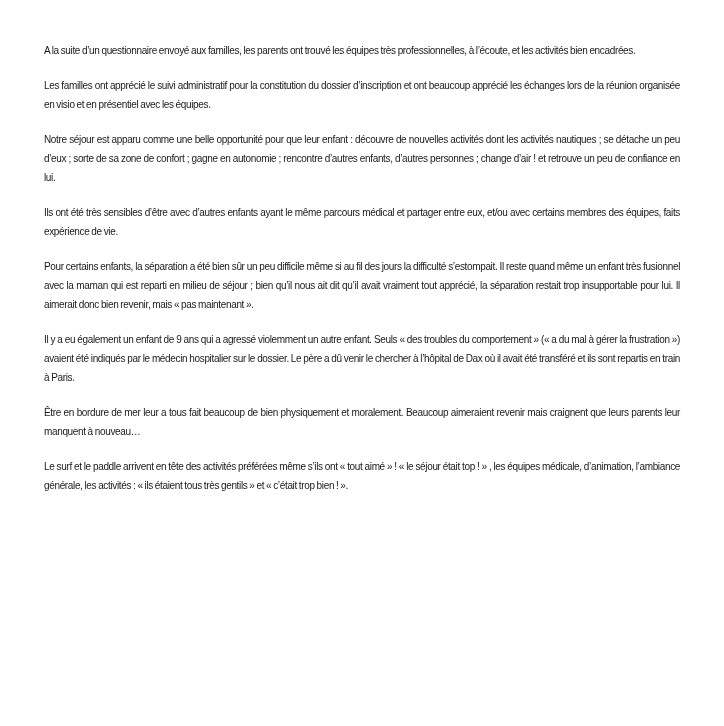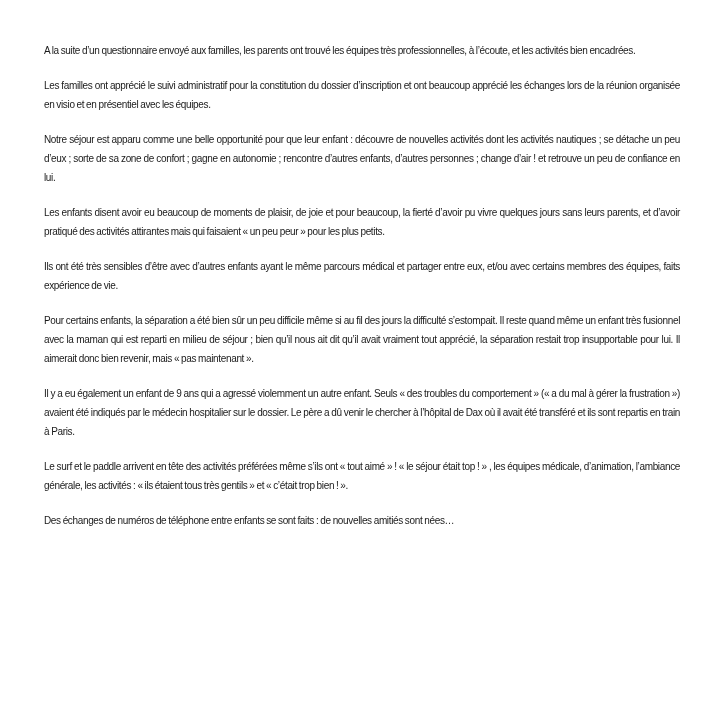--- a/index.html
+++ b/index.html
@@ -32,19 +32,18 @@
       hyphens: none;
     }
   </style>
 </head>
 <body>
 
 <div class="page">
   <p class="para">A la suite d’un questionnaire envoyé aux familles, les parents ont trouvé les équipes très professionnelles, à l’écoute, et les activités bien encadrées.</p>
   <p class="para">Les familles ont apprécié le suivi administratif pour la constitution du dossier d’inscription et ont beaucoup apprécié les échanges lors de la réunion organisée en visio et en présentiel avec les équipes.</p>
   <p class="para">Notre séjour est apparu comme une belle opportunité pour que leur enfant : découvre de nouvelles activités dont les activités nautiques ; se détache un peu d’eux ; sorte de sa zone de confort ; gagne en autonomie ; rencontre d’autres enfants, d’autres personnes ; change d’air ! et retrouve un peu de confiance en lui.</p>
-  <p class="para">Les enfants disent avoir eu beaucoup de moments de plaisir, de joie et pour beaucoup, la fierté d’avoir pu vivre quelques jours sans leurs parents, et d’avoir pratiqué des activités attirantes mais qui faisaient « un peu peur » pour les plus petits.</p>
   <p class="para">Ils ont été très sensibles d’être avec d’autres enfants ayant le même parcours médical et partager entre eux, et/ou avec certains membres des équipes, faits expérience de vie.</p>
   <p class="para">Pour certains enfants, la séparation a été bien sûr un peu difficile même si au fil des jours la difficulté s’estompait. Il reste quand même un enfant très fusionnel avec la maman qui est reparti en milieu de séjour ; bien qu’il nous ait dit qu’il avait vraiment tout apprécié, la séparation restait trop insupportable pour lui. Il aimerait donc bien revenir, mais « pas maintenant ».</p>
   <p class="para">Il y a eu également un enfant de 9 ans qui a agressé violemment un autre enfant. Seuls « des troubles du comportement » (« a du mal à gérer la frustration ») avaient été indiqués par le médecin hospitalier sur le dossier. Le père a dû venir le chercher à l’hôpital de Dax où il avait été transféré et ils sont repartis en train à Paris.</p>
+  <p class="para">Être en bordure de mer leur a tous fait beaucoup de bien physiquement et moralement. Beaucoup aimeraient revenir mais craignent que leurs parents leur manquent à nouveau…</p>
   <p class="para">Le surf et le paddle arrivent en tête des activités préférées même s’ils ont « tout aimé » ! « le séjour était top ! » , les équipes médicale, d’animation, l’ambiance générale, les activités : « ils étaient tous très gentils » et « c’était trop bien ! ».</p>
-  <p class="para">Des échanges de numéros de téléphone entre enfants se sont faits : de nouvelles amitiés sont nées…</p>
 </div>
 
 </body></html>

